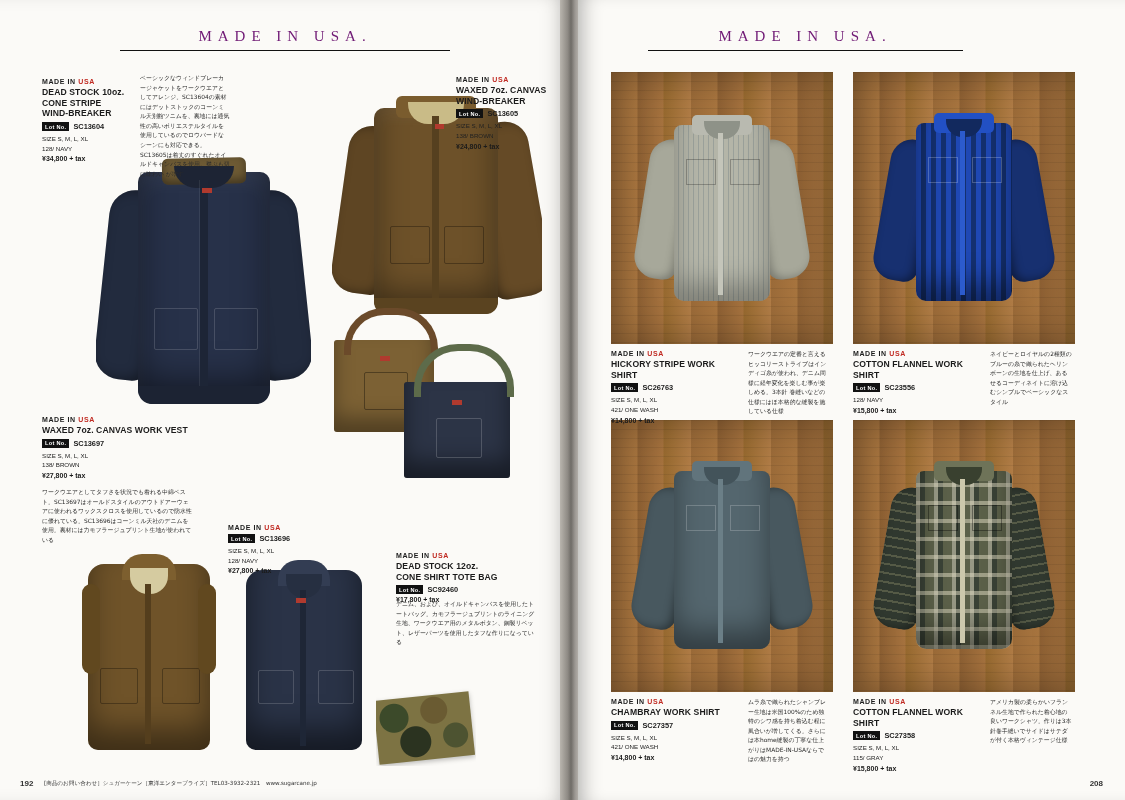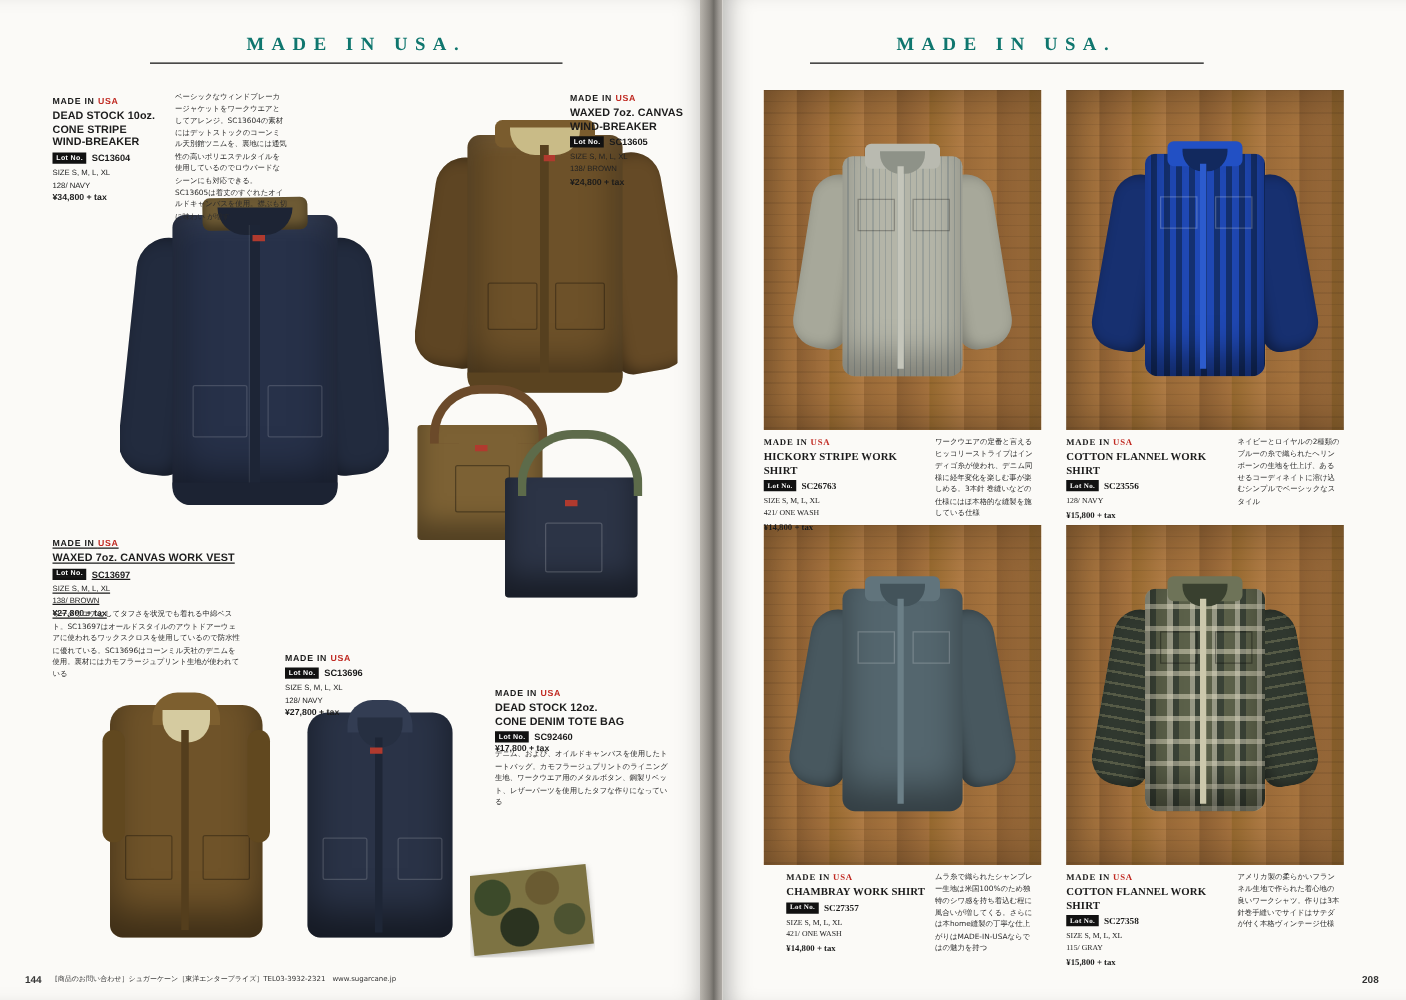--- a/index.html
+++ b/index.html
@@ -15,28 +15,28 @@
   .page{position:absolute;top:0;height:800px;background:#fbfaf7;}
   .page-left{left:0;width:568px;
     box-shadow: inset -18px 0 22px -14px rgba(0,0,0,.35);}
   .page-right{left:578px;width:547px;
     box-shadow: inset 16px 0 20px -12px rgba(0,0,0,.3);}
   .gutter{position:absolute;left:560px;top:0;width:22px;height:800px;
     background:linear-gradient(to right,#b9b5ae 0%,#8e8a84 35%,#6f6c67 50%,#9b9792 68%,#cdc9c2 100%);}
 
   
   .made-head{position:absolute;text-align:center;font-family:"Liberation Serif",serif;}
-  .made-head .m1{font-size:15px;letter-spacing:6px;font-weight:700;color:#0f766e;}
+  .made-head .m1{font-size:15px;letter-spacing:6px;font-weight:400;color:#701a75;}
   .made-head .rule{height:1px;background:#111;margin:5px auto 0;}
   .head-l{left:110px;top:28px;width:350px;}
   .head-r{left:640px;top:28px;width:330px;}
 
   
   .blk{position:absolute;width:150px;}
-  .blk.w132{width:132px;font-family:Liberation Serif, serif;}
+  .blk.w132{width:132px;}
   .madeline{font-size:7px;font-weight:700;letter-spacing:.6px;color:#1b1b1b;}
   .madeline .usa{color:#c02a22;}
   .pname{font-size:8.6px;font-weight:700;line-height:1.25;margin-top:2px;letter-spacing:.1px;}
   .lotrow{display:flex;align-items:center;gap:4px;margin-top:3px;}
   .lotbox{background:#111;color:#fff;font-size:5.6px;font-weight:700;
     padding:1.5px 3px;letter-spacing:.3px;white-space:nowrap;}
   .lotno{font-size:7.4px;font-weight:700;}
   .spec{font-size:6.2px;line-height:1.55;margin-top:3px;color:#222;}
   .price{font-size:7px;font-weight:700;margin-top:2px;}
 
@@ -198,21 +198,21 @@
 WIND-BREAKER</div>
       <div class="lotrow">
           <span class="lotbox">Lot No.</span>
           <span class="lotno">SC13605</span>
         </div>
       <div class="spec">SIZE S, M, L, XL</div>
       <div class="spec" style="margin-top:0;">138/ BROWN</div>
       <div class="price">¥24,800 + tax</div>
     </div>
 
-    <div class="blk" style="left:42px;top:432px;text-decoration:underline;">
+    <div class="blk" style="left:42px;top:416px;">
       <div class="madeline"><span>MADE IN </span><span class="usa">USA</span></div>
       <div class="pname">WAXED 7oz. CANVAS WORK VEST</div>
       <div class="lotrow">
           <span class="lotbox">Lot No.</span>
           <span class="lotno">SC13697</span>
         </div>
       <div class="spec">SIZE S, M, L, XL</div>
       <div class="spec" style="margin-top:0;">138/ BROWN</div>
       <div class="price">¥27,800 + tax</div>
     </div>
@@ -227,31 +227,31 @@
           <span class="lotno">SC13696</span>
         </div>
       <div class="spec">SIZE S, M, L, XL</div>
       <div class="spec" style="margin-top:0;">128/ NAVY</div>
       <div class="price">¥27,800 + tax</div>
     </div>
 
     <div class="blk" style="left:396px;top:552px;width:146px;">
       <div class="madeline"><span>MADE IN </span><span class="usa">USA</span></div>
       <div class="pname" style="white-space:pre-line;">DEAD STOCK 12oz.
-CONE DENIM TOTE BAG</div>
+CONE SHIRT TOTE BAG</div>
       <div class="lotrow">
           <span class="lotbox">Lot No.</span>
           <span class="lotno">SC92460</span>
         </div>
       <div class="price">¥17,800 + tax</div>
     </div>
 
     <div class="jpbody" style="left:396px;top:600px;width:140px;">デニム、および、オイルドキャンバスを使用したトートバッグ。カモフラージュプリントのライニング生地、ワークウエア用のメタルボタン、鋼製リベット、レザーパーツを使用したタフな作りになっている</div>
 
-    <div class="folio folio-l">144</div>
+    <div class="folio folio-l">192</div>
     <div class="footnote">[商品のお問い合わせ］シュガーケーン［東洋エンタープライズ］TEL03-3932-2321　www.sugarcane.jp</div>
   </div>
 
   <div class="gutter"></div>
 
   <div class="page page-right">
 
     <div class="made-head head-r" style="left:62px;">
       <div class="m1"><span>MADE IN USA</span><span>.</span></div>
       <div class="rule" style="width:315px;"></div>
@@ -352,21 +352,21 @@
       <div class="pname">COTTON FLANNEL WORK SHIRT</div>
       <div class="lotrow">
           <span class="lotbox">Lot No.</span>
           <span class="lotno">SC23556</span>
         </div>
       <div class="spec">128/ NAVY</div>
       <div class="price">¥15,800 + tax</div>
     </div>
     <div class="jpbody" style="left:412px;top:350px;width:82px;">ネイビーとロイヤルの2種類のブルーの糸で織られたヘリンボーンの生地を仕上げ、あるせるコーディネイトに溶け込むシンプルでベーシックなスタイル</div>
 
-    <div class="blk w132" style="left:51px;top:698px;">
+    <div class="blk w132" style="left:33px;top:698px;">
       <div class="madeline"><span>MADE IN </span><span class="usa">USA</span></div>
       <div class="pname">CHAMBRAY WORK SHIRT</div>
       <div class="lotrow">
           <span class="lotbox">Lot No.</span>
           <span class="lotno">SC27357</span>
         </div>
       <div class="spec">SIZE S, M, L, XL</div>
       <div class="spec" style="margin-top:0;">421/ ONE WASH</div>
       <div class="price">¥14,800 + tax</div>
     </div>

